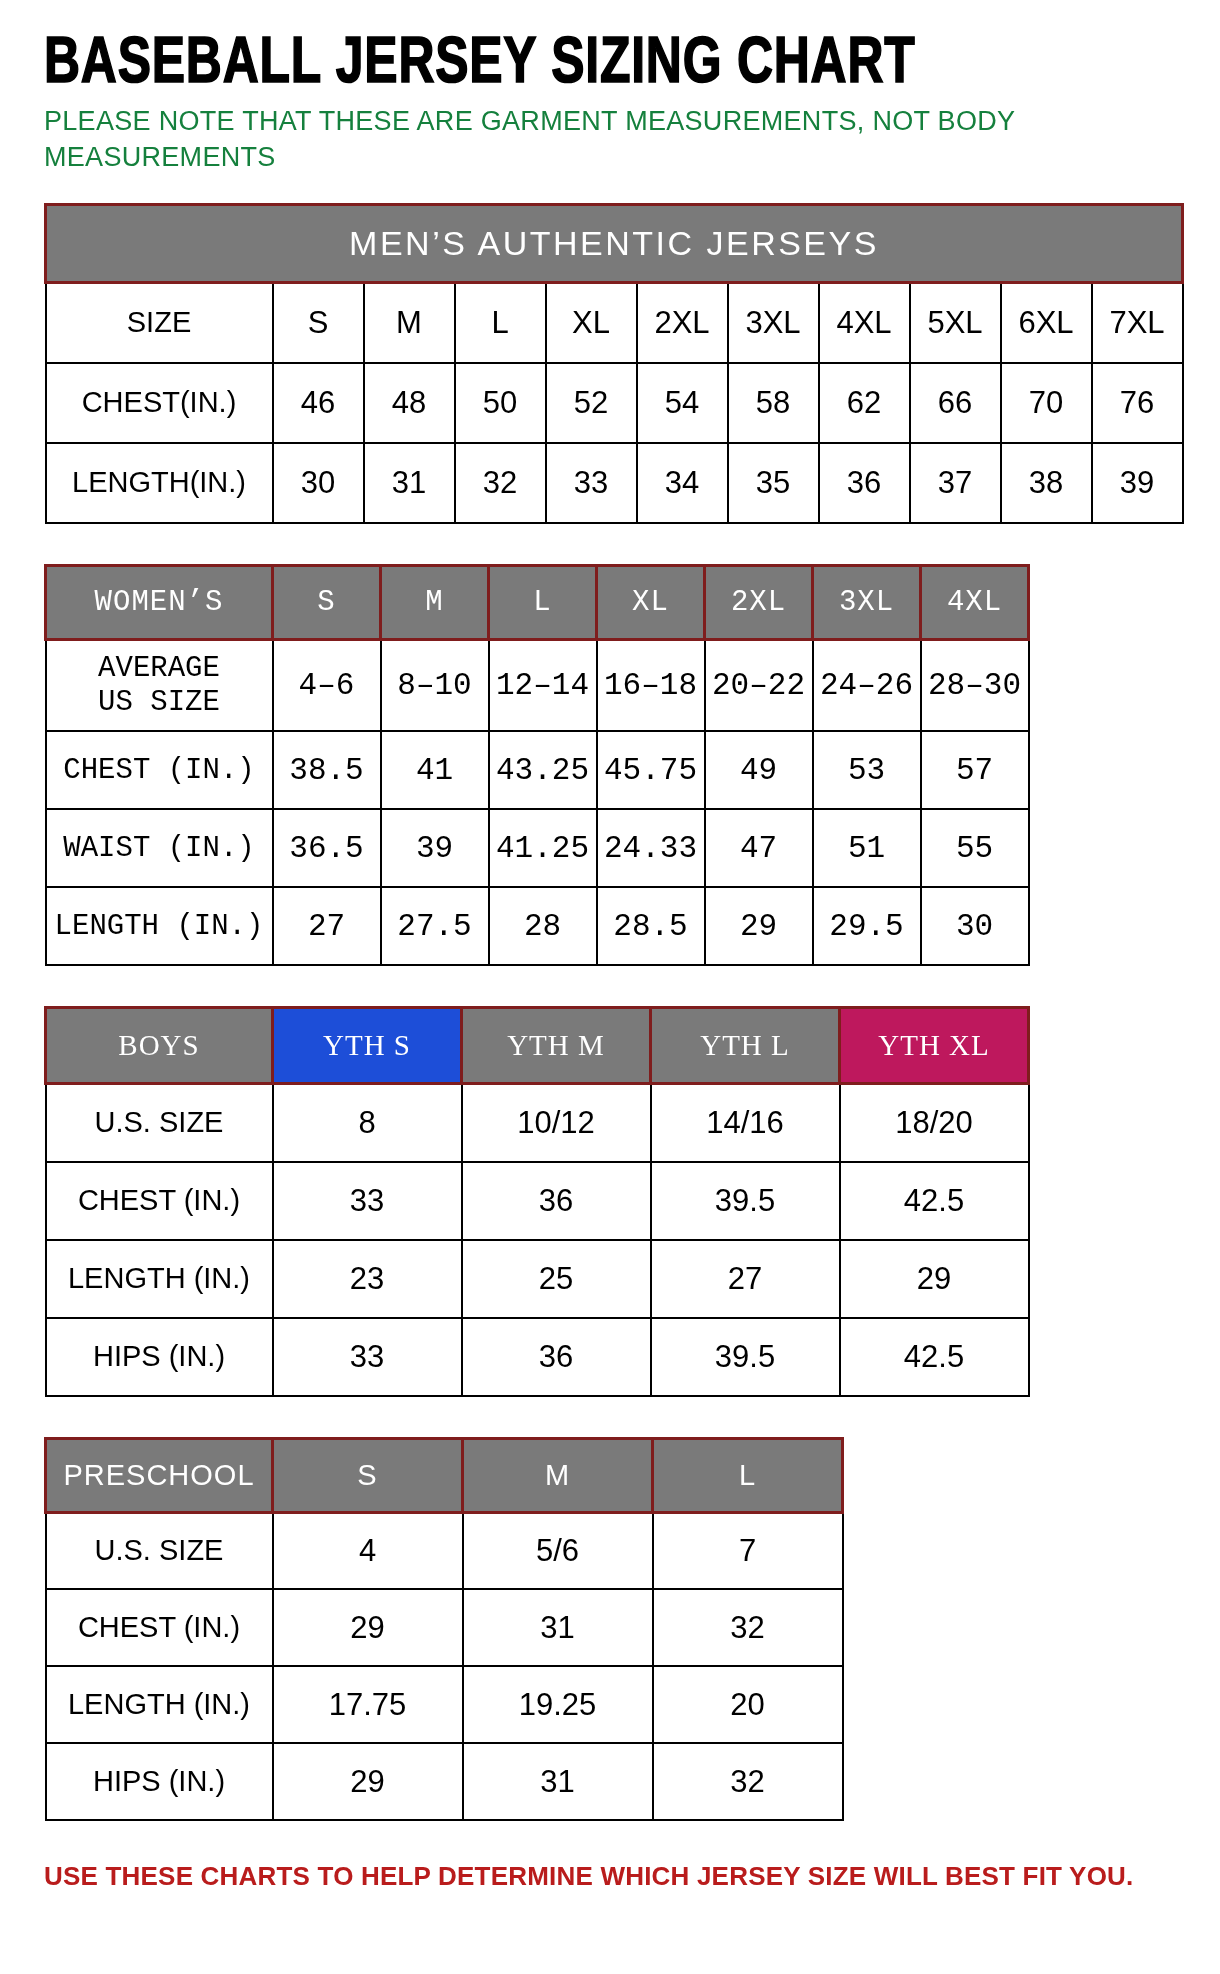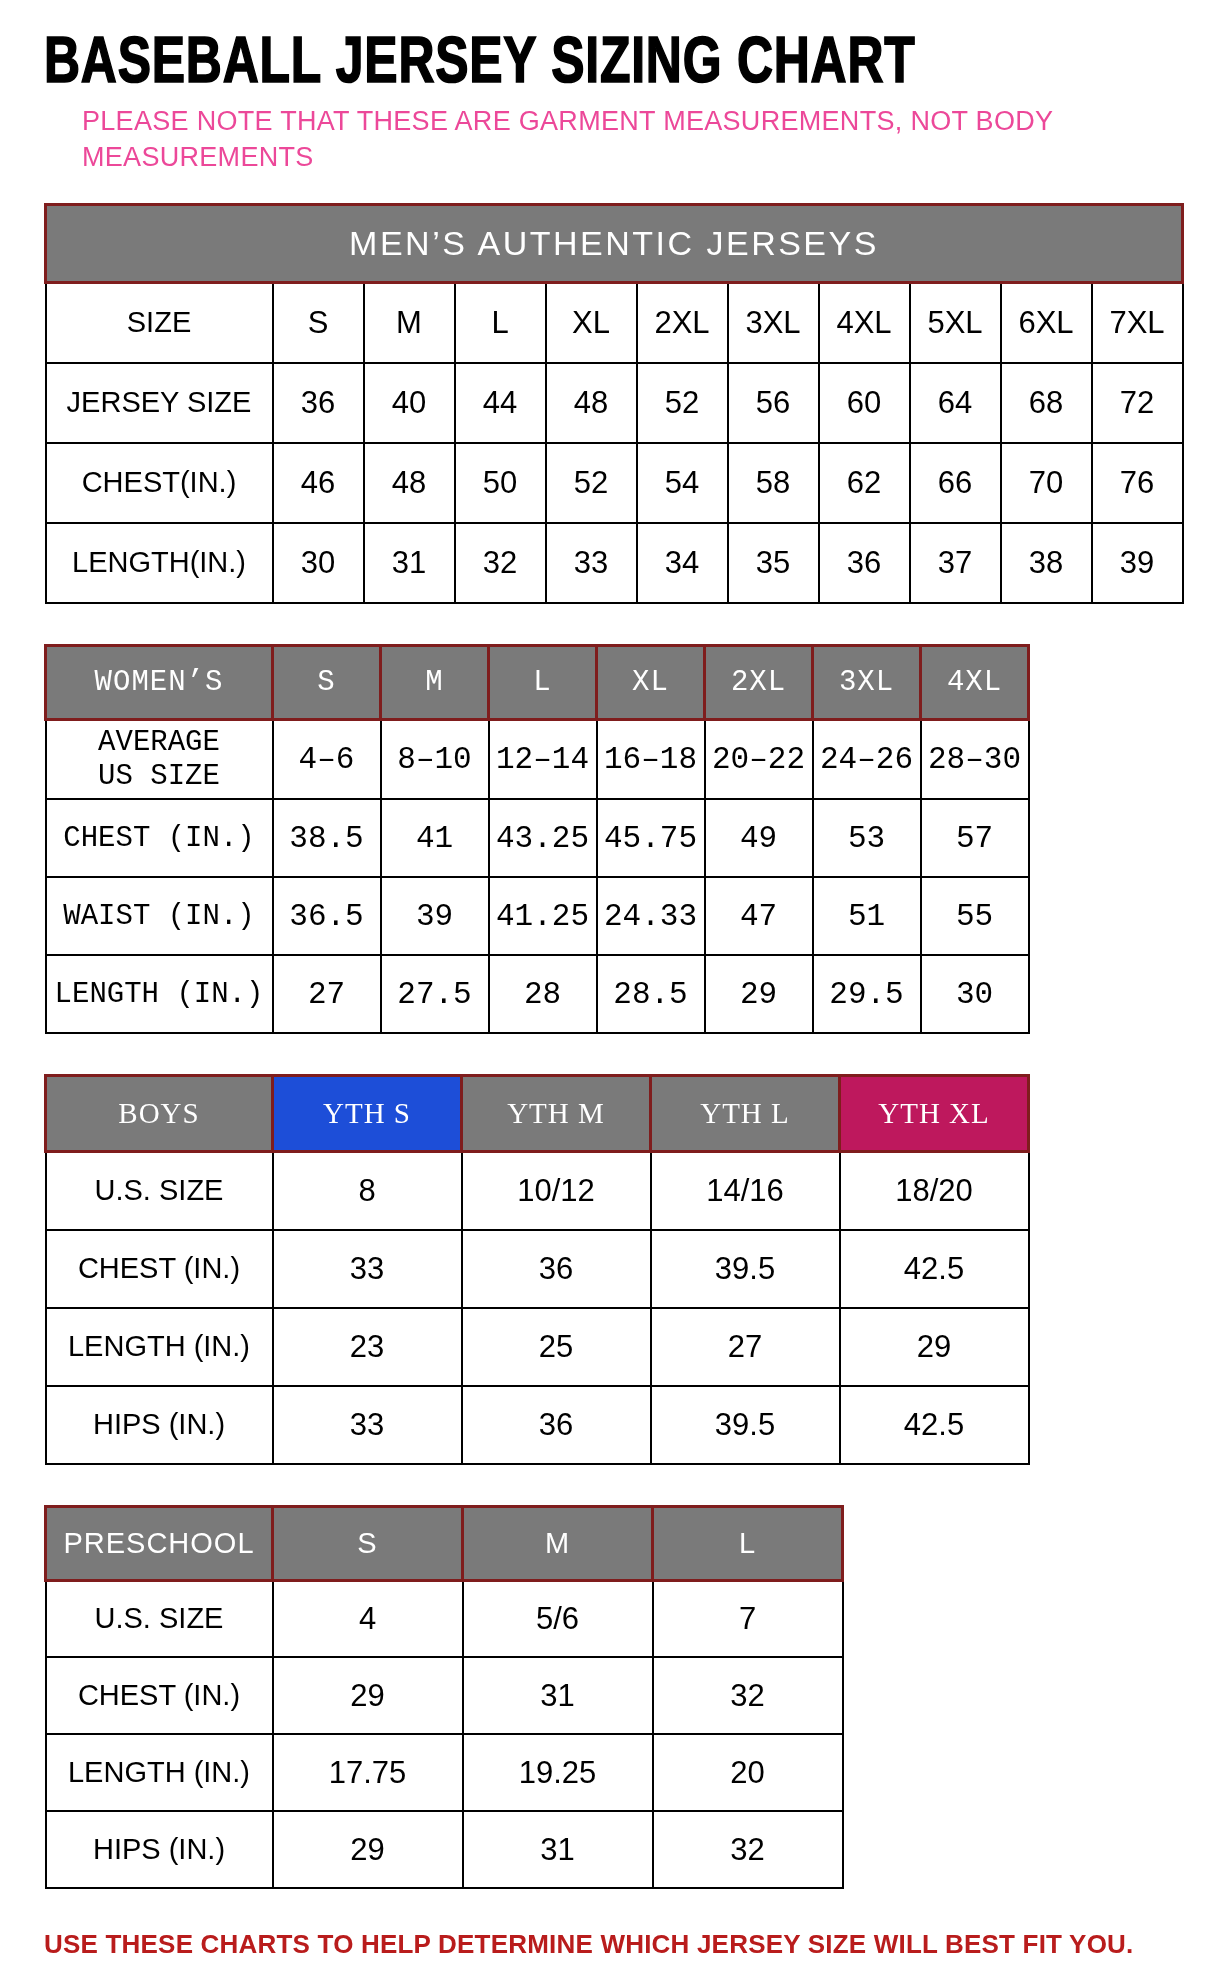--- a/index.html
+++ b/index.html
@@ -31,34 +31,34 @@
   .gh { font-size: 29px; letter-spacing: 1px; }
   .lbl { font-size: 29px; white-space: pre-line; line-height: 1.15; }
   td.val { font-size: 31px; }
 
   .t-mens .c-lbl { width: 227px; } .t-mens .c-m { width: 91px; }
   .t-w   .c-lbl { width: 227px; } .t-w   .c-w { width: 108px; }
   .t-b   .c-lbl { width: 227px; } .t-b   .c-b { width: 189px; }
   .t-p   .c-lbl { width: 227px; } .t-p   .c-p { width: 190px; }
 
   .t-mens tr { height: 80px; } .t-mens tr.banner-row { height: 78px; }
-  .t-w tr { height: 78px; font-family: Liberation Mono, monospace; } .t-w tr.hdr { height: 74px; } .t-w tr.tall { height: 80px; }
+  .t-w tr { height: 78px; font-family: Liberation Mono, monospace; } .t-w tr.hdr { height: 74px; } .t-w tr.tall { height: 92px; }
   .t-b tr { height: 78px; } .t-b tr.hdr { height: 76px; font-family: Liberation Serif, serif; }
   .t-p tr { height: 77px; } .t-p tr.hdr { height: 74px; }
 </style>
 </head>
 <body>
 
 <div class="page">
 
   <div>
     <h1 class="title">BASEBALL JERSEY SIZING CHART</h1>
   </div>
 
-  <p class="note red-text" style="color: #ec4899; margin-left: 38px;">PLEASE NOTE THAT THESE ARE GARMENT MEASUREMENTS, NOT BODY MEASUREMENTS</p>
+  <p class="note red-text" style="color: #15803d;">PLEASE NOTE THAT THESE ARE GARMENT MEASUREMENTS, NOT BODY MEASUREMENTS</p>
 
   <table class="sizing t-mens">
     <colgroup>
         <col class="c-lbl">
         <col class="c-m">
         <col class="c-m">
         <col class="c-m">
         <col class="c-m">
         <col class="c-m">
         <col class="c-m">
@@ -78,33 +78,20 @@
       <td class="val">L</td>
       <td class="val">XL</td>
       <td class="val">2XL</td>
       <td class="val">3XL</td>
       <td class="val">4XL</td>
       <td class="val">5XL</td>
       <td class="val">6XL</td>
       <td class="val">7XL</td>
     </tr>
     <tr>
-      <td class="lbl">JERSEY SIZE</td>
-      <td class="val">36</td>
-      <td class="val">40</td>
-      <td class="val">44</td>
-      <td class="val">48</td>
-      <td class="val">52</td>
-      <td class="val">56</td>
-      <td class="val">60</td>
-      <td class="val">64</td>
-      <td class="val">68</td>
-      <td class="val">72</td>
-    </tr>
-    <tr>
       <td class="lbl">CHEST(IN.)</td>
       <td class="val">46</td>
       <td class="val">48</td>
       <td class="val">50</td>
       <td class="val">52</td>
       <td class="val">54</td>
       <td class="val">58</td>
       <td class="val">62</td>
       <td class="val">66</td>
       <td class="val">70</td>

